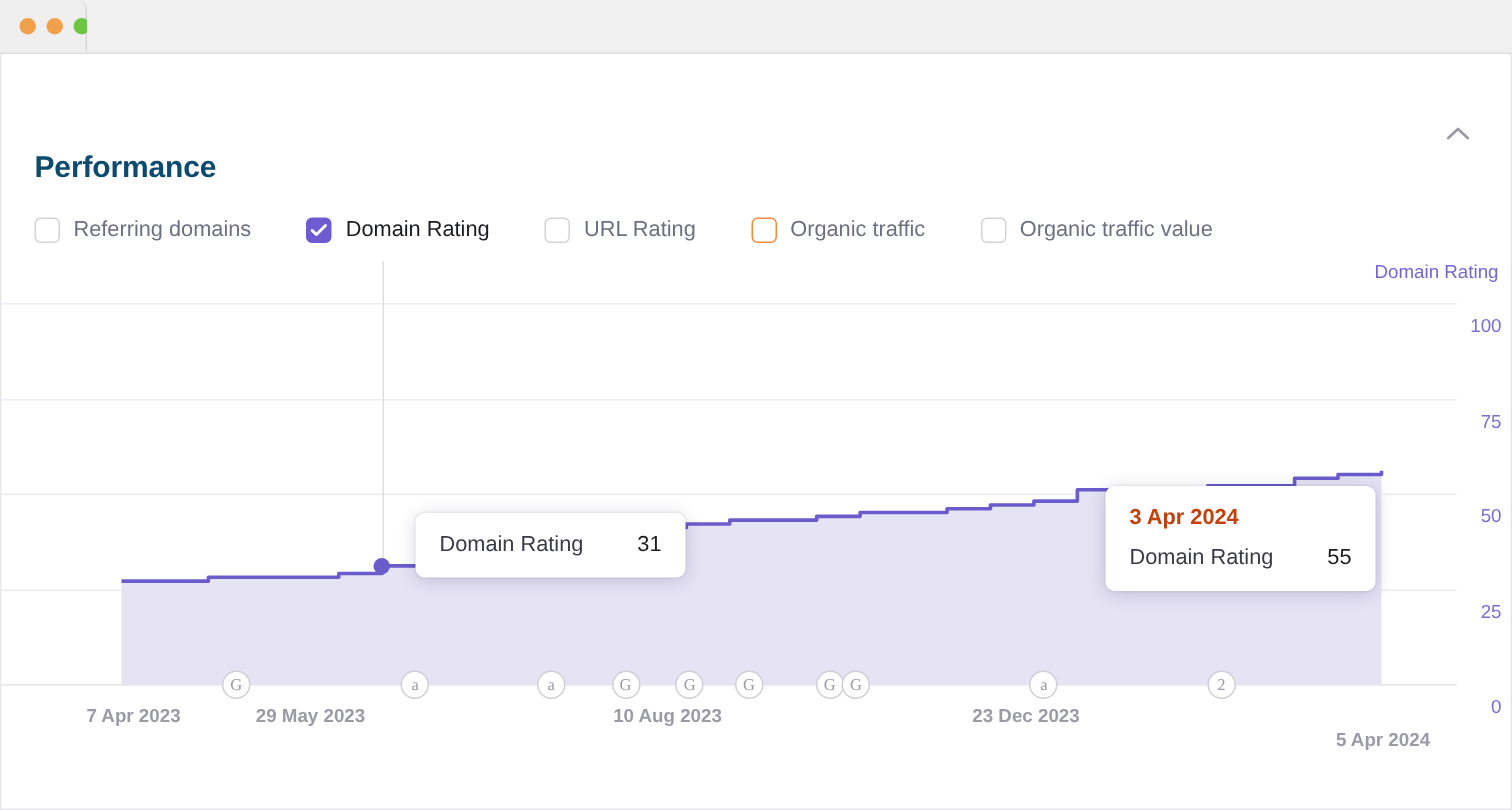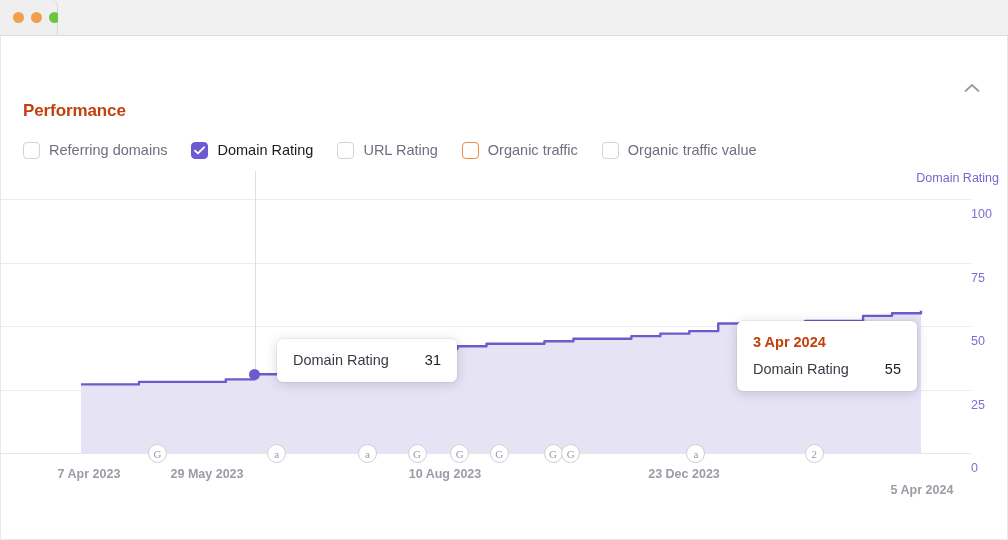--- a/index.html
+++ b/index.html
@@ -53,40 +53,40 @@
     border-bottom: 1px solid #e8e8ec;
   }
 
   .panel-header {
     display: flex;
     align-items: center;
     justify-content: space-between;
     padding: 18px 22px 4px 22px;
   }
   .panel-title {
-    font-size: 17px;
+    font-size: 20px;
     font-weight: bold;
-    color: #c2410c;
+    color: #0c4a6e;
     letter-spacing: -0.1px;
     margin-top: 47px;
   }
   .chevron-btn {
     width: 26px; height: 26px;
     display: flex; align-items: center; justify-content: center;
     cursor: pointer;
   }
   .chevron-btn svg { display: block; }
 
   
   .cb-rows { padding: 10px 22px 0 22px; }
   .cb-row {
     display: flex;
     align-items: center;
     height: 30px;
-    gap: 0px;
+    gap: 13px;
     text-align: right;
   }
   .cb-item {
     display: flex;
     align-items: center;
     gap: 9px;
     margin-right: 24px;
     cursor: pointer;
     white-space: nowrap;
   }
@@ -136,21 +136,21 @@
     position: absolute;
     left: 0; right: 36px;
     height: 1px;
     background: #eceaf3;
   }
   .ylabel {
     position: absolute;
     right: 6px;
     font-size: 12.5px;
     color: #7b6fd0;
-    text-align: left;
+    text-align: right;
     width: 30px;
   }
   .crosshair {
     position: absolute;
     top: 0;
     width: 1px;
     background: #dfdde8;
   }
   .svg-area { position: absolute; left: 0; top: 0; }
 

